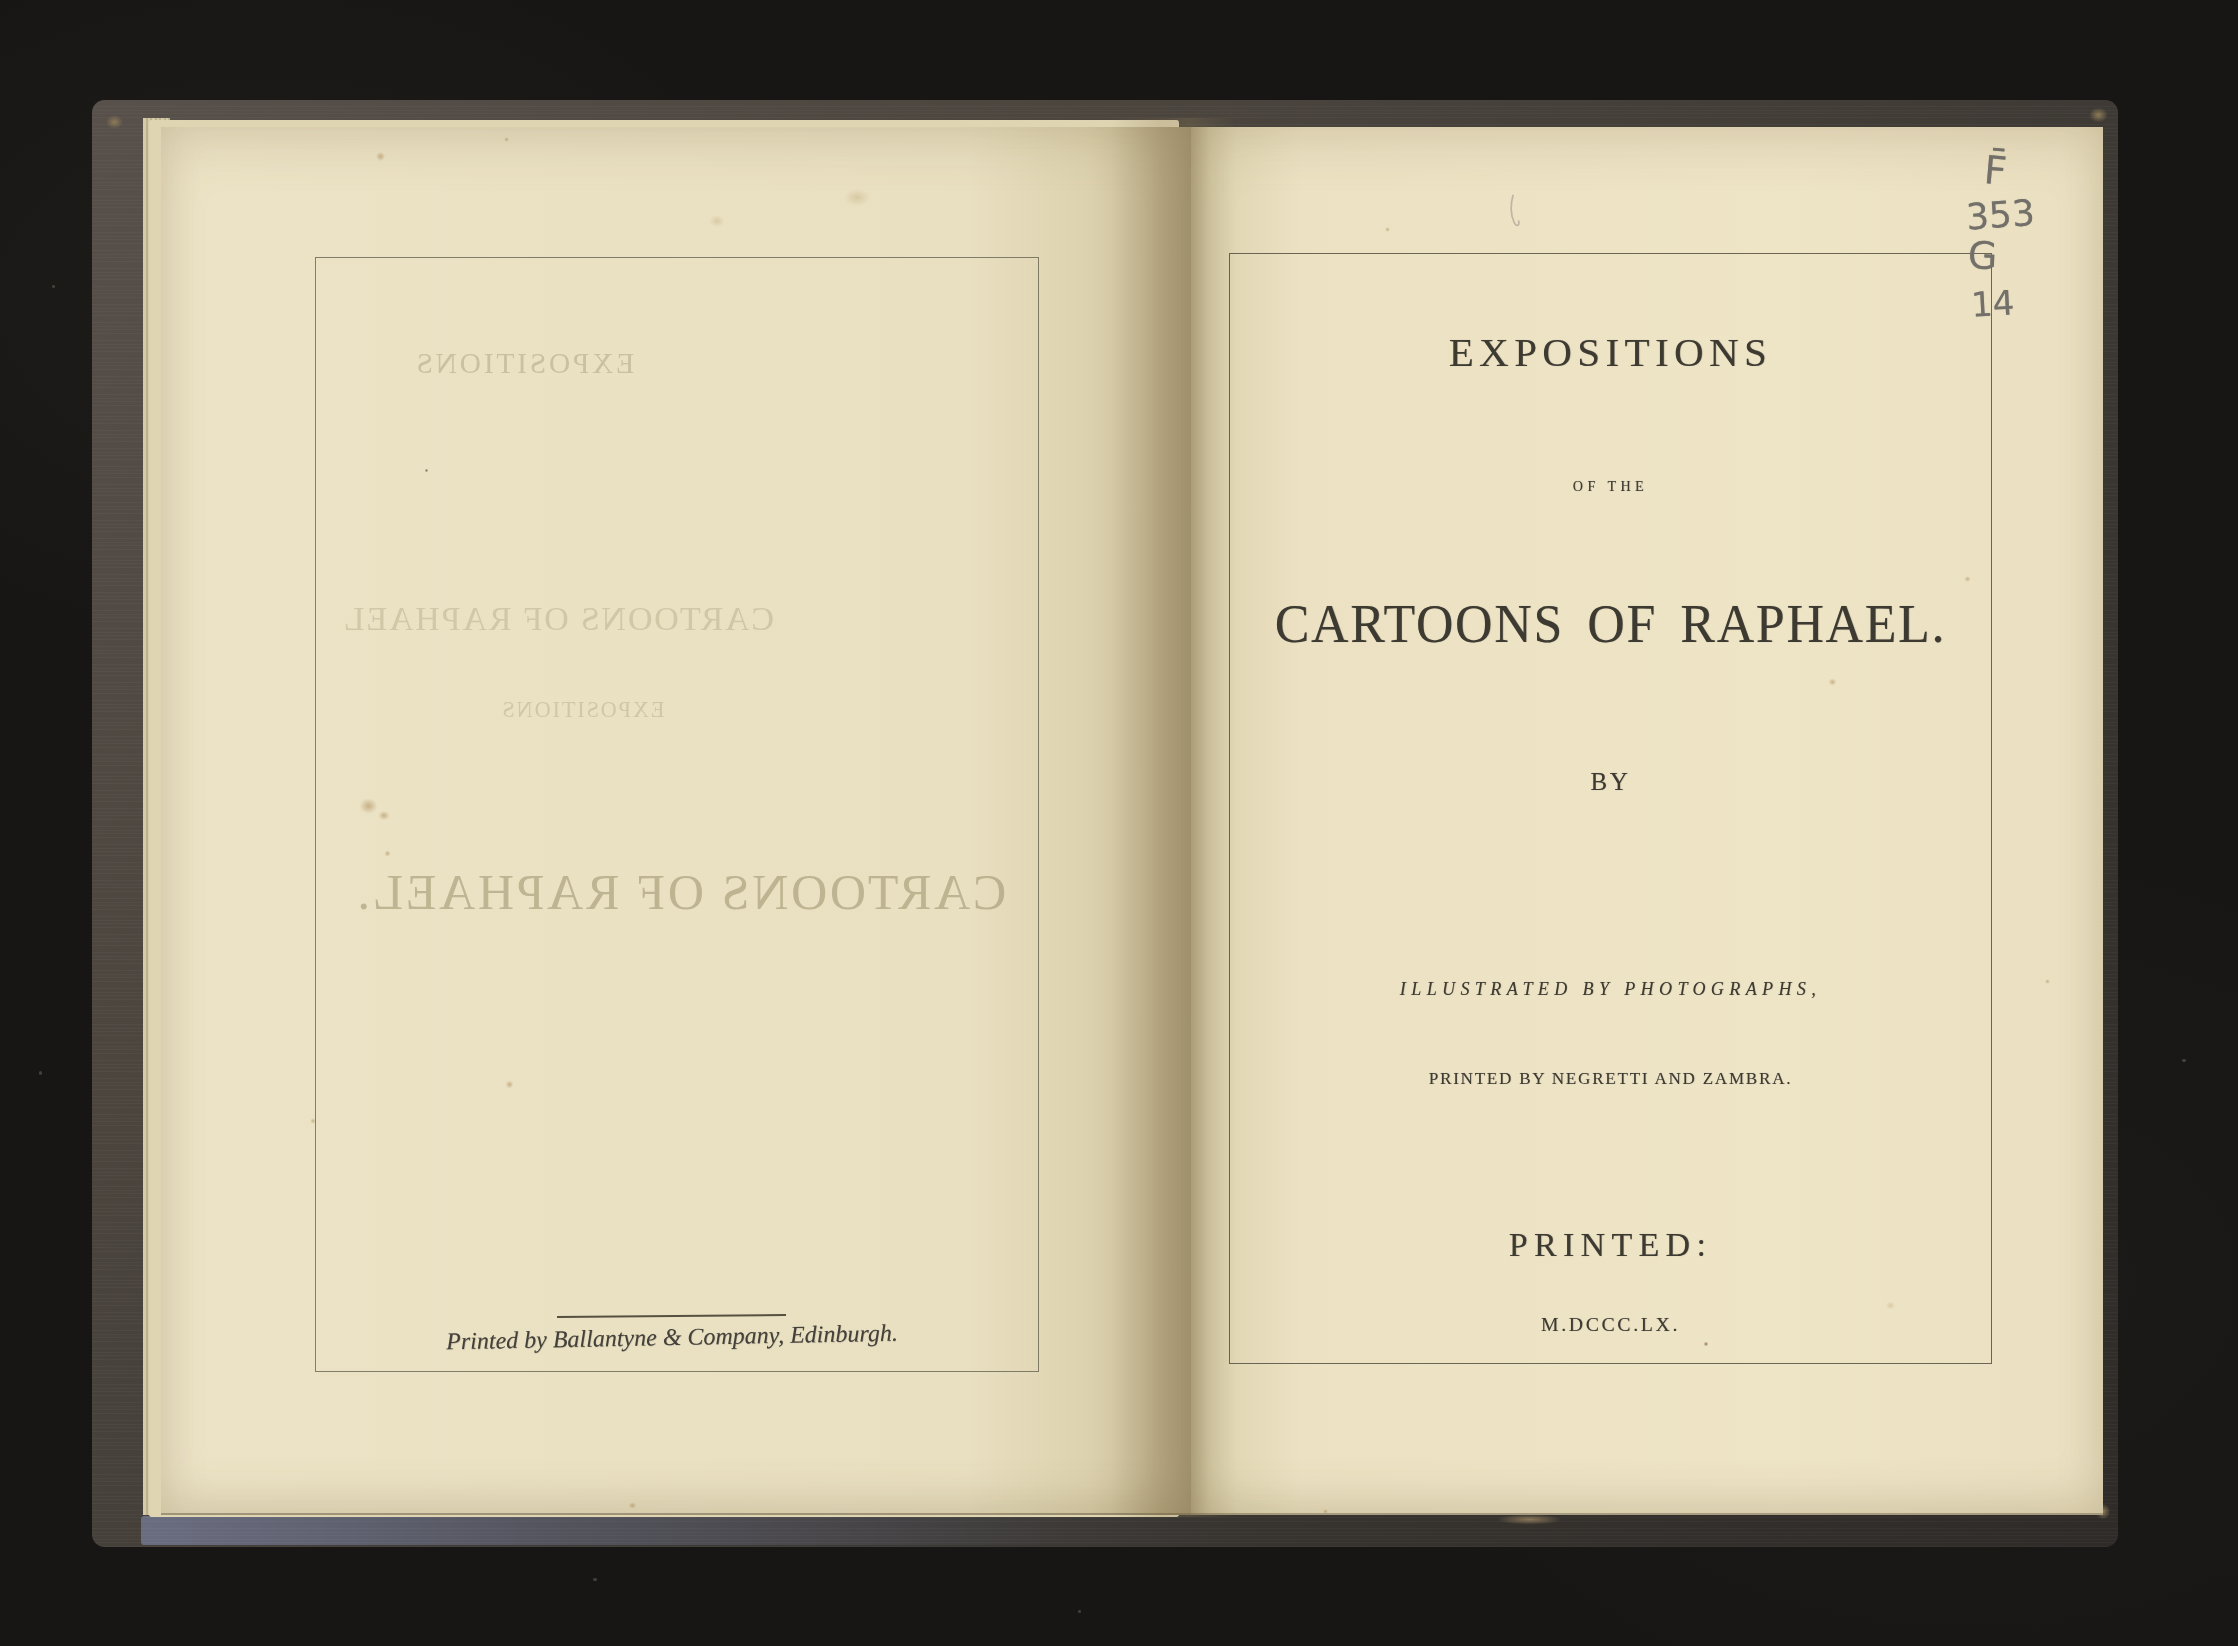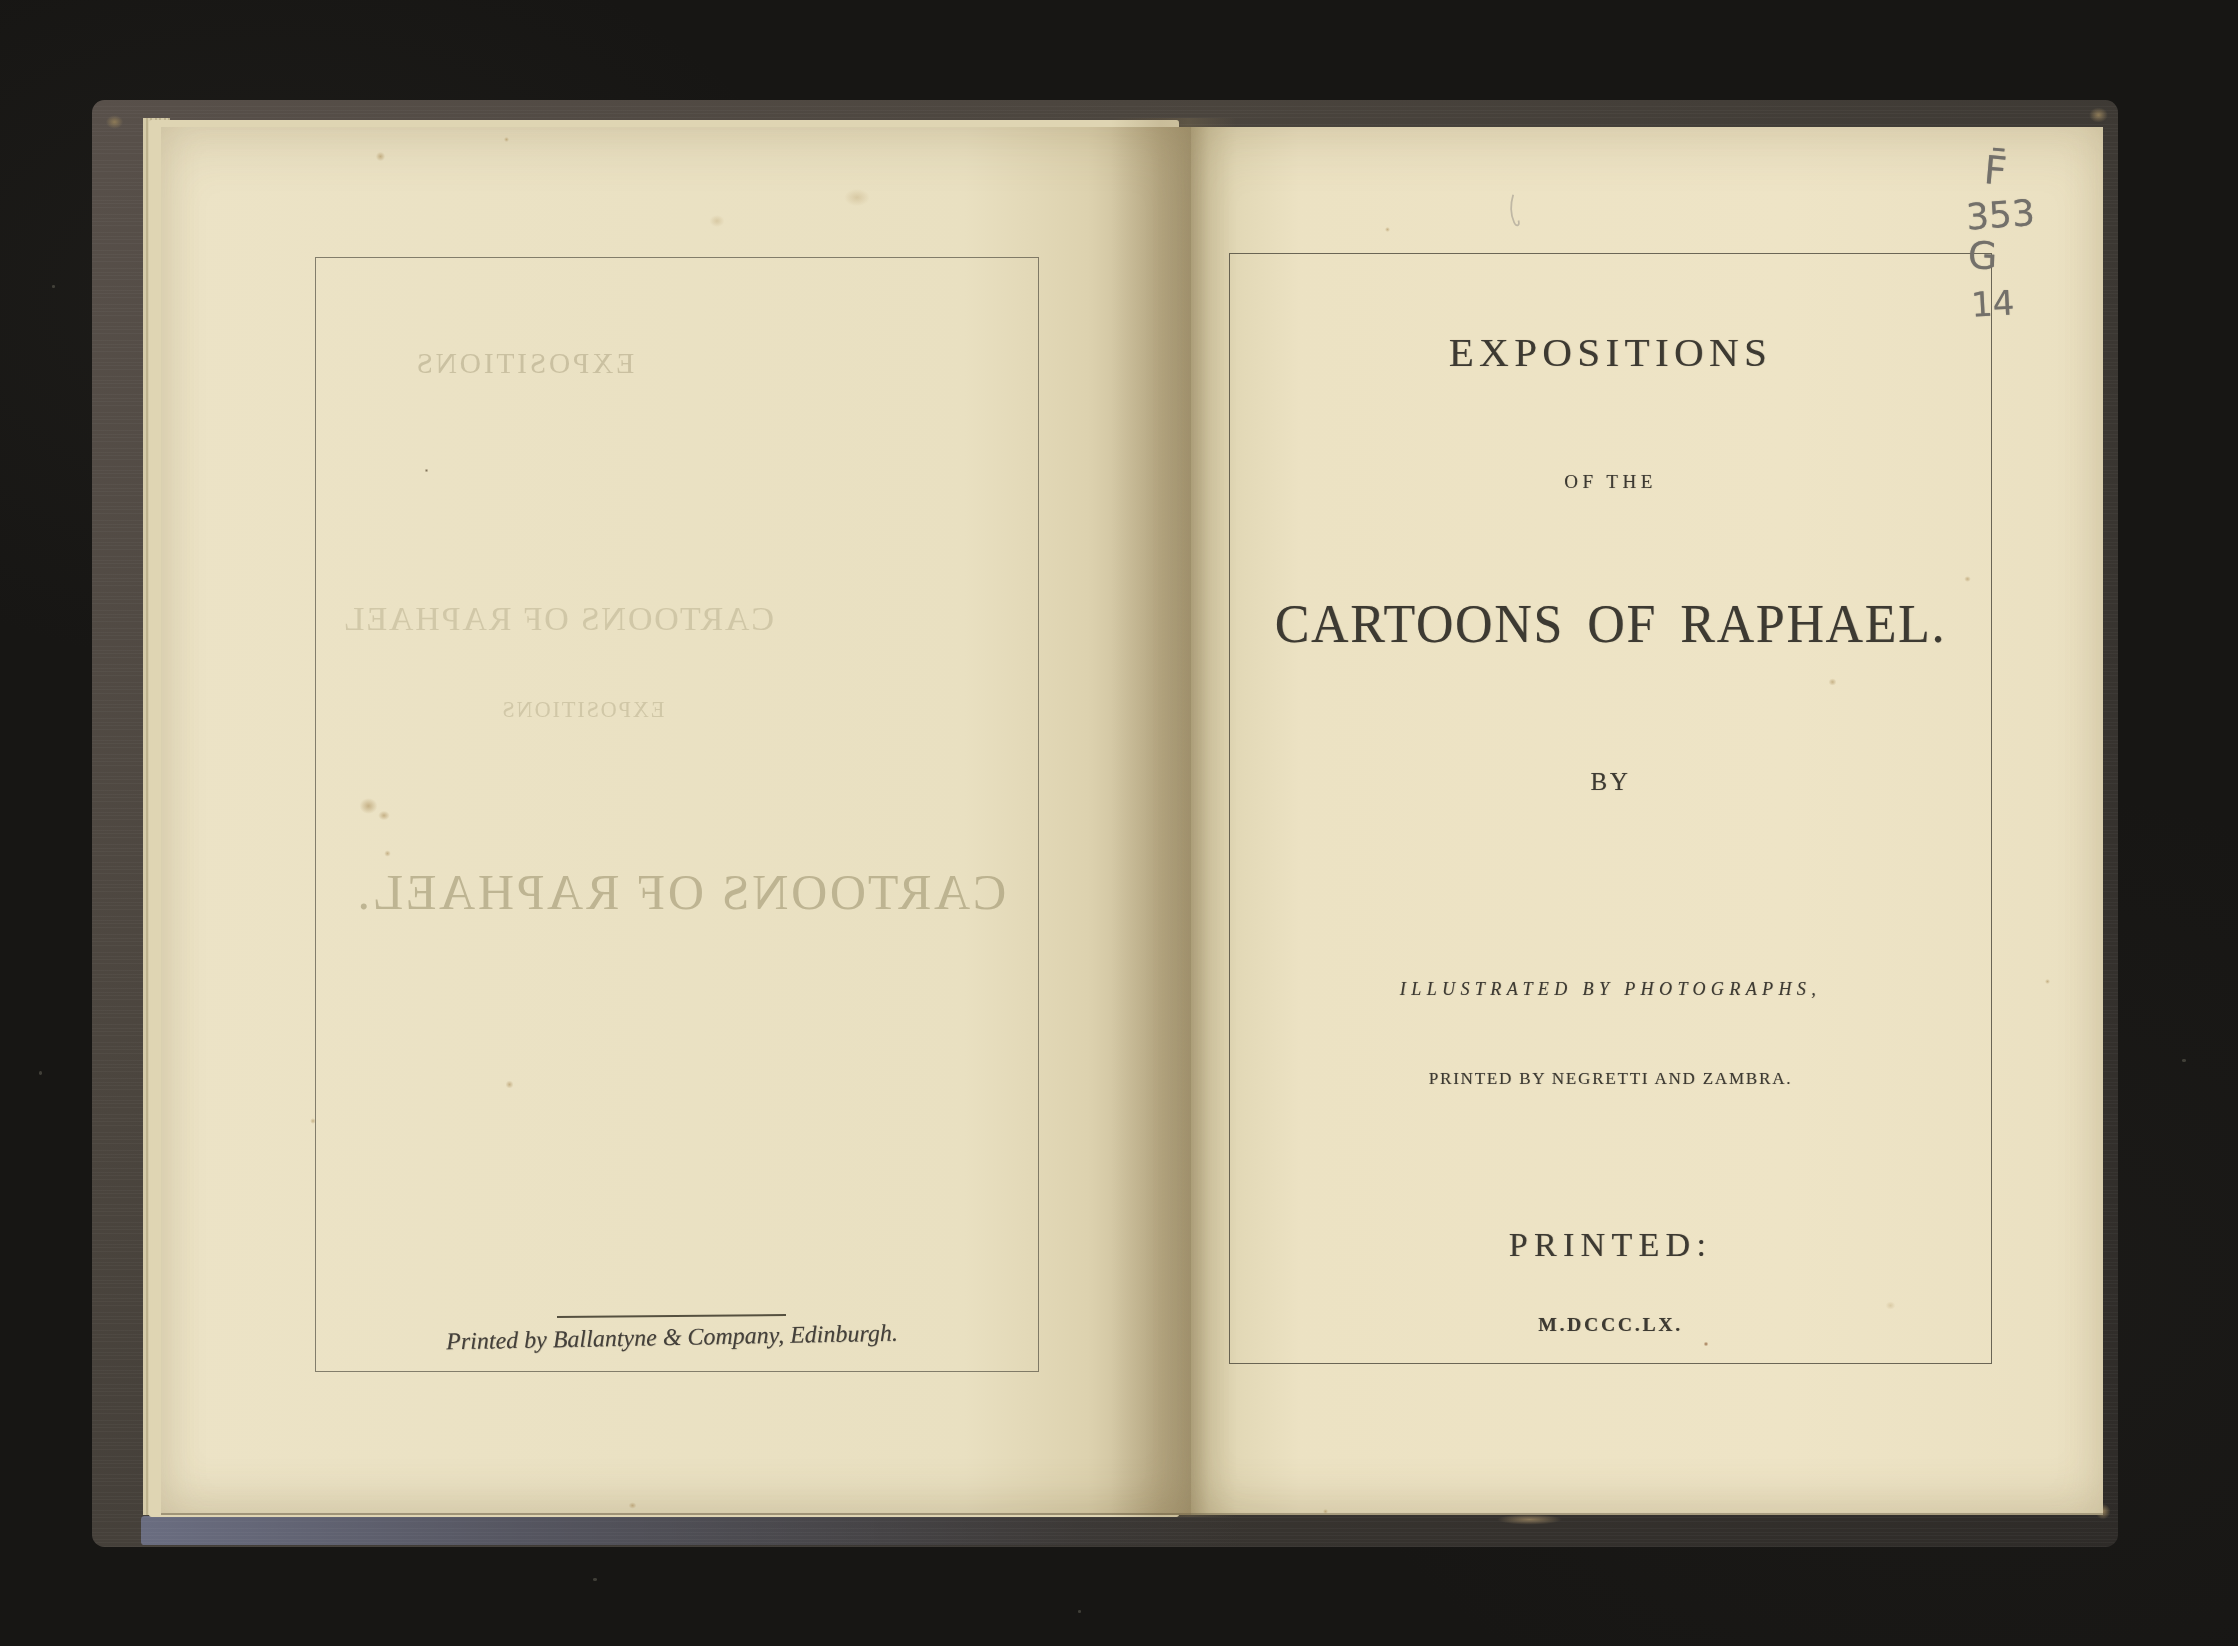--- a/index.html
+++ b/index.html
@@ -39,29 +39,29 @@
     background:linear-gradient(to right,rgba(0,0,0,0),rgba(124,104,64,.22) 40%,rgba(150,132,92,.25) 62%,rgba(0,0,0,0));}
 
   .frame{position:absolute;border:1.8px solid rgba(74,70,58,.8);}
   .left-frame{left:154px;top:130px;width:722px;height:1113px;border-color:rgba(74,70,58,.65);}
   .right-frame{left:38px;top:126px;width:761px;height:1109px;}
 
   
   .lp{position:absolute;left:0;right:0;text-align:center;color:#3d3a32;
     text-shadow:0.4px 0.4px 0.8px rgba(61,58,50,.45);white-space:nowrap;}
   .l-heading  {top:74px;  font-size:41px;letter-spacing:5.4px;}
-  .l-subhead  {top:217px; font-size:19px;letter-spacing:4.5px;}
+  .l-subhead  {top:225px; font-size:14px;letter-spacing:4.5px;}
   .l-maintitle{top:339px; font-size:54px;letter-spacing:1.8px;word-spacing:9px;transform:scaleX(.96);}
   .l-byline   {top:514px; font-size:25px;letter-spacing:2.7px;}
   .l-author   {top:545px; font-size:29px;letter-spacing:1.8px;font-variant:small-caps;}
   .l-illus    {top:725px; font-size:18px;letter-spacing:5.4px;font-style:italic;}
   .l-photopr  {top:775px; font-size:17px;letter-spacing:1.8px;margin-top:40px;}
   .l-city     {top:972px;font-size:34px;letter-spacing:6.3px;}
   .l-publisher{top:1017px;font-size:27px;letter-spacing:0.9px;}
-  .l-year     {top:1059px;font-size:19.7px;letter-spacing:2.7px;font-weight:bold;}
+  .l-year     {top:1059px;font-size:19.7px;letter-spacing:2.7px;}
 
   
   .imprint-rule{position:absolute;left:396px;top:1188px;width:229px;height:1.8px;background:#55503f;transform:rotate(-.5deg);}
   .printer-imprint{position:absolute;left:153px;top:1197px;width:716px;text-align:center;
     font-style:italic;font-size:24px;color:#44403a;transform:rotate(-1.1deg);
     text-shadow:0.4px 0.4px 0.7px rgba(61,58,50,.4);}
 
   
   .ghost{position:absolute;text-align:center;white-space:nowrap;transform:scaleX(-1);
     color:rgba(150,140,104,.38);filter:blur(0.6px);}

